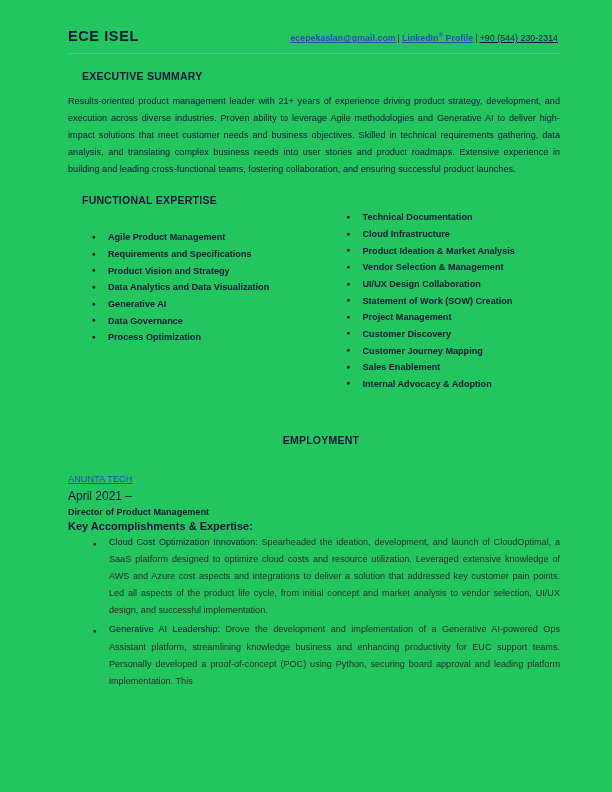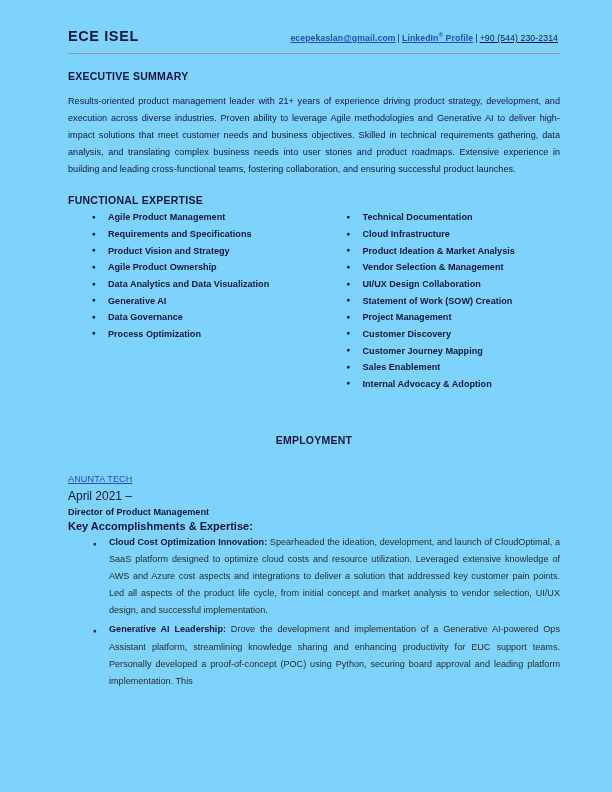--- a/index.html
+++ b/index.html
@@ -11,21 +11,21 @@
     width: 612px;
     height: 792px;
     overflow: hidden;
     font-family: "Liberation Sans", sans-serif;
     color: #1b1b3a;
   }
   .page {
     position: relative;
     width: 612px;
     height: 792px;
-    background: #7dd3fc;
+    background: #22c55e;
     box-sizing: border-box;
     padding: 28px 52px 0 68px;
   }
 
   
   .header {
     display: flex;
     align-items: baseline;
     justify-content: space-between;
     padding-bottom: 9px;
@@ -70,40 +70,40 @@
     margin: 0 0 0 0;
     height: 0;
   }
 
   
   .section-title {
     font-size: 10.5px;
     font-weight: bold;
     letter-spacing: 0.25px;
     color: #15153c;
-    margin: 16px 0 0 0;
+    margin: 16px 0 0 14px;
   }
   .summary {
     font-size: 9.1px;
     line-height: 1.88;
     text-align: justify;
     color: #15153c;
     margin-top: 11px;
     letter-spacing: 0.02px;
   }
 
   
   .expertise {
     display: flex;
     margin-top: 3px;
   }
   .col {
     box-sizing: border-box;
   }
-  .col-left { width: 272px; padding-left: 0; }
+  .col-left { width: 272px; padding-left: 0; margin-top: 20px; }
   .col-right { width: 230px; padding-left: 6px; }
   ul.bullets {
     list-style: none;
     margin: 0;
     padding: 0;
   }
   ul.bullets li {
     position: relative;
     font-size: 9.1px;
     font-weight: bold;
@@ -173,21 +173,21 @@
     content: "\25CF";
     position: absolute;
     left: 25px;
     top: 0.5px;
     font-size: 6.5px;
     line-height: 2.7;
     color: #2b2b2b;
   }
   ul.achievements li b {
     color: #15153c;
-    font-weight: bold;
+    font-weight: normal;
   }
 </style>
 </head>
 <body>
 
 <div class="page">
 
   <div class="header">
     <div class="name">ECE ISEL</div>
     <div class="contact">
@@ -199,21 +199,20 @@
   <div class="section-title">EXECUTIVE SUMMARY</div>
   <div class="summary">Results-oriented product management leader with 21+ years of experience driving product strategy, development, and execution across diverse industries. Proven ability to leverage Agile methodologies and Generative AI to deliver high-impact solutions that meet customer needs and business objectives. Skilled in technical requirements gathering, data analysis, and translating complex business needs into user stories and product roadmaps. Extensive experience in building and leading cross-functional teams, fostering collaboration, and ensuring successful product launches.</div>
 
   <div class="section-title">FUNCTIONAL EXPERTISE</div>
   <div class="expertise">
     <div class="col col-left">
       <ul class="bullets" id="expertise-left">
           <li>Agile Product Management</li>
           <li>Requirements and Specifications</li>
           <li>Product Vision and Strategy</li>
-          <li>Agile Product Ownership</li>
           <li>Data Analytics and Data Visualization</li>
           <li>Generative AI</li>
           <li>Data Governance</li>
           <li>Process Optimization</li>
         </ul>
     </div>
     <div class="col col-right">
       <ul class="bullets" id="expertise-right">
           <li>Technical Documentation</li>
           <li>Cloud Infrastructure</li>
@@ -227,17 +226,17 @@
           <li>Sales Enablement</li>
           <li>Internal Advocacy &amp; Adoption</li>
         </ul>
     </div>
   </div>
 
   <div class="section-title employment-title">EMPLOYMENT</div>
   <div id="employment-list">
       <div class="job"><a class="company" href="#">ANUNTA TECH</a><div class="dates">April 2021 –</div><div class="role">Director of Product Management</div><div class="accomplish-label">Key Accomplishments &amp; Expertise:</div><ul class="achievements">
           <li><b>Cloud Cost Optimization Innovation:</b><span> Spearheaded the ideation, development, and launch of CloudOptimal, a SaaS platform designed to optimize cloud costs and resource utilization. Leveraged extensive knowledge of AWS and Azure cost aspects and integrations to deliver a solution that addressed key customer pain points. Led all aspects of the product life cycle, from initial concept and market analysis to vendor selection, UI/UX design, and successful implementation.</span></li>
-          <li><b>Generative AI Leadership:</b><span> Drove the development and implementation of a Generative AI-powered Ops Assistant platform, streamlining knowledge sharing and enhancing productivity for EUC support teams. Personally developed a proof-of-concept (POC) using Python, securing board approval and leading platform implementation. This</span></li>
+          <li><b>Generative AI Leadership:</b><span> Drove the development and implementation of a Generative AI-powered Ops Assistant platform, streamlining knowledge business and enhancing productivity for EUC support teams. Personally developed a proof-of-concept (POC) using Python, securing board approval and leading platform implementation. This</span></li>
         </ul></div>
     </div>
 
 </div>
 
 </body></html>

